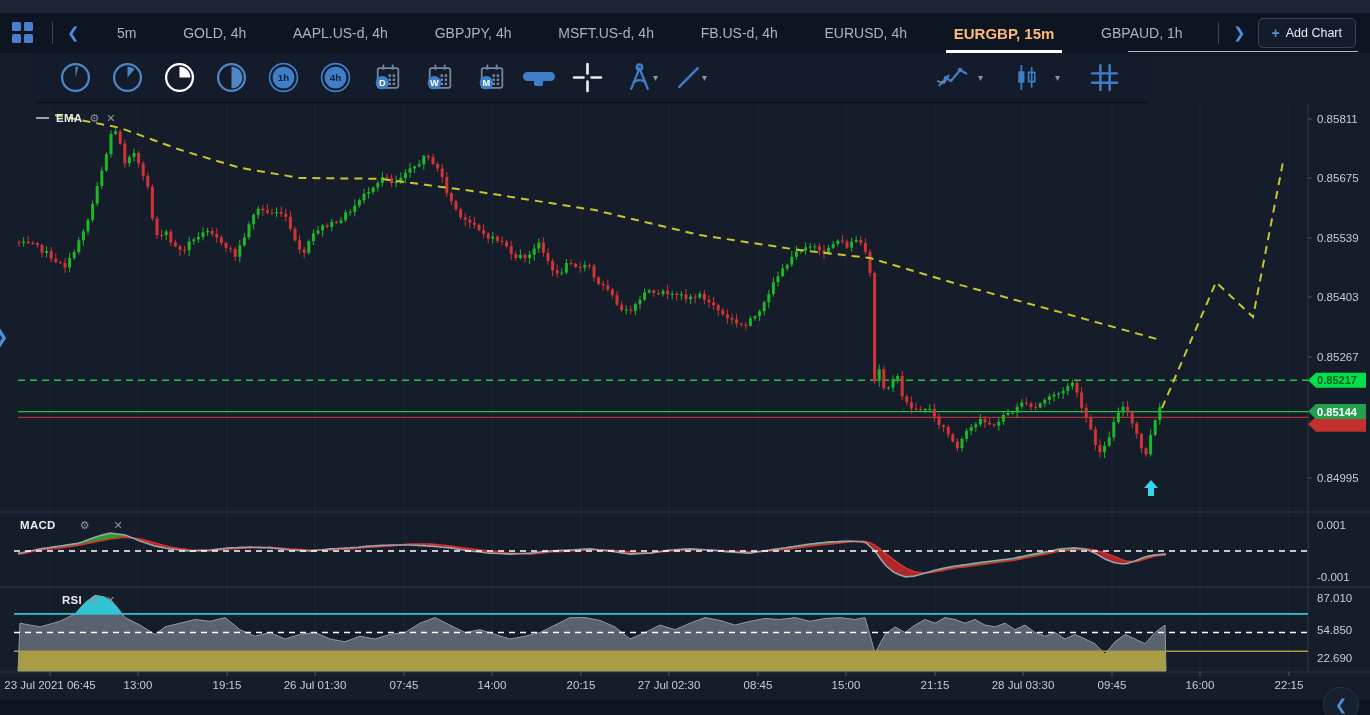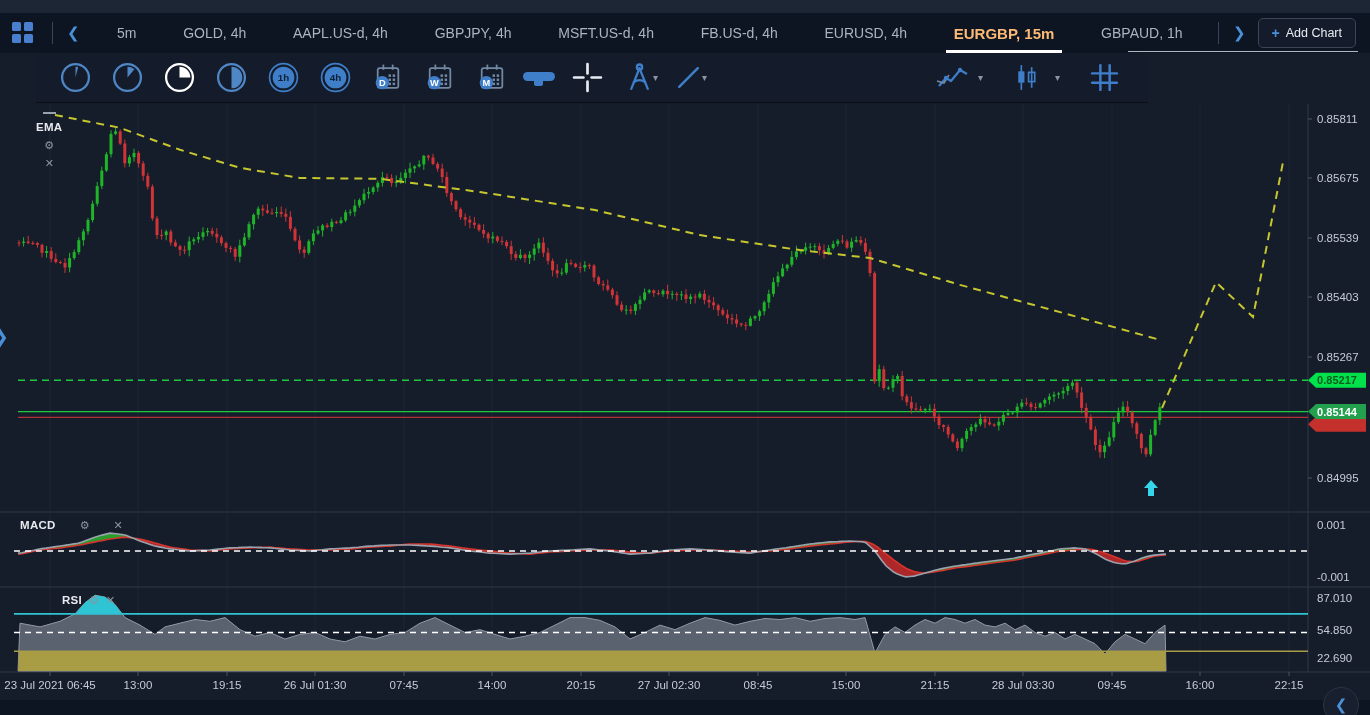--- a/index.html
+++ b/index.html
@@ -32,21 +32,21 @@
   .tb-btn{display:flex;align-items:center;justify-content:center;width:52px;height:40px;cursor:pointer;}
   .tb-btn.narrow{width:44px;}
   .tb-caret{color:#8b94a0;font-size:10px;margin-left:-12px;margin-right:4px;cursor:pointer;}
   
   .chart-wrap{position:absolute;left:0;top:103px;width:1370px;height:597px;background:#151c2a;}
   #chart-svg{position:absolute;left:0;top:-103px;width:1370px;height:715px;}
   .ind-label{position:absolute;display:flex;align-items:center;gap:7px;z-index:5;}
   .ind-label .nm{color:#e8eaee;font-size:11.5px;font-weight:700;letter-spacing:.3px;}
   .ind-label .dash{width:13px;height:2px;background:#98a1ad;}
   .ind-label .mini{color:#8b94a0;font-size:11px;cursor:pointer;line-height:1;}
-  .ema-label{left:36px;top:9px;flex-direction:column;}
+  .ema-label{left:36px;top:9px;}
   .macd-label{left:20px;top:416px;gap:24px;}
   .rsi-label{left:20px;top:491px;padding-left:42px;}
   .edge-chev-left{position:absolute;left:-7px;top:222px;color:#4a90d9;font-size:19px;z-index:6;cursor:pointer;}
   .corner-btn{position:absolute;left:1323px;top:584px;width:36px;height:36px;border-radius:50%;
               background:#18202f;border:1px solid #2b3445;color:#4a90d9;font-size:15px;display:flex;
               align-items:center;justify-content:center;z-index:6;cursor:pointer;}
   .footer{position:absolute;left:0;top:700px;width:1370px;height:15px;background:#0d1422;}
 </style>
 </head>
 <body>

